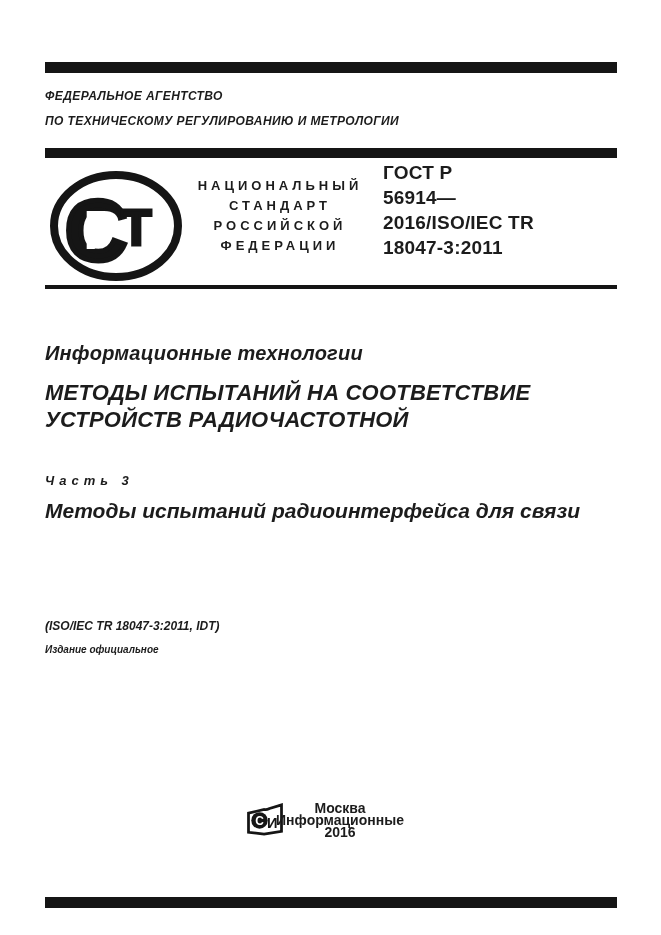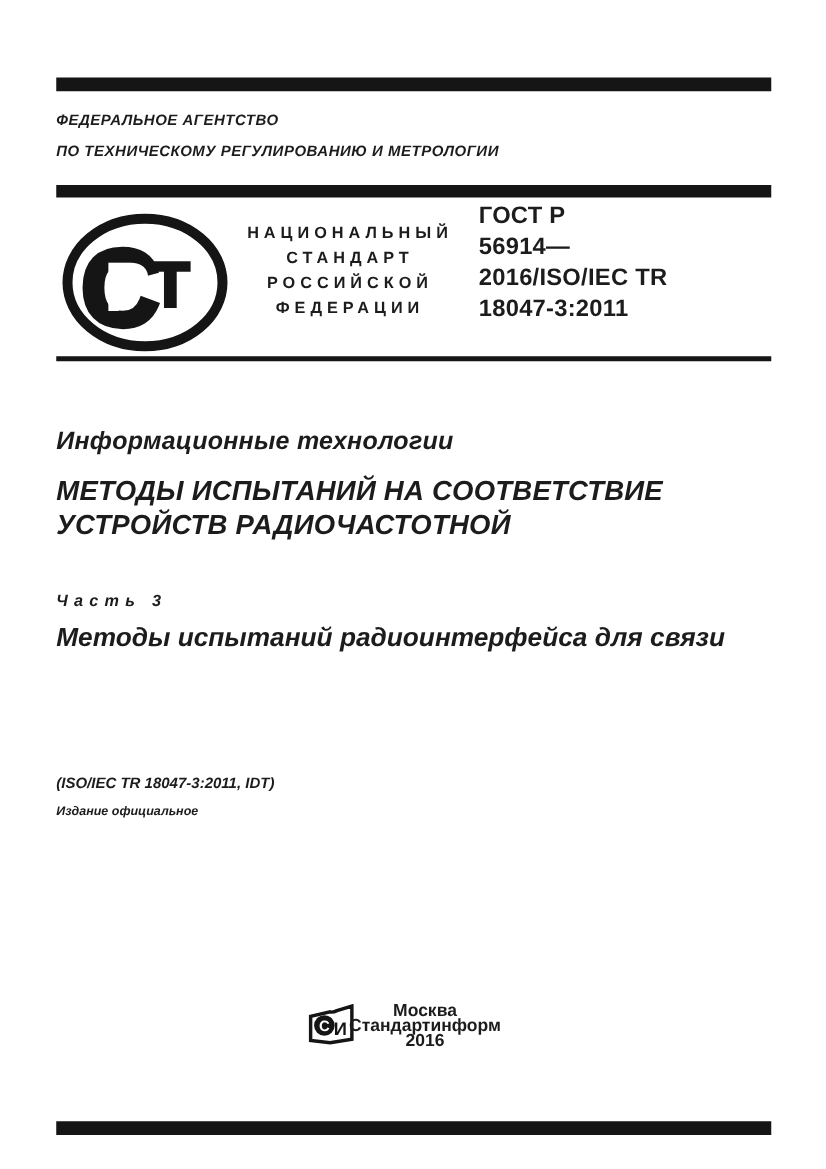--- a/index.html
+++ b/index.html
@@ -91,17 +91,17 @@
 <div class="abs" style="left:246px;top:803px;width:38px;height:33px;">
   <svg width="38" height="33" viewBox="0 0 40 36">
     <path d="M2,11 L2,32 L19,34 L38,31 L38,2 L25,6 Q21,8 19,7 L2,11 Z" fill="#ffffff" stroke="#151515" stroke-width="3"></path>
     <circle cx="14" cy="19" r="9" fill="#151515"></circle>
     <text x="14" y="24" font-size="13" font-weight="bold" fill="#ffffff" text-anchor="middle">С</text>
     <text x="28" y="27" font-size="16" font-weight="bold" fill="#151515" text-anchor="middle">И</text>
   </svg>
 </div>
 <div class="imprint-text">
   <div>Москва</div>
-  <div>Стандартинформ</div>
+  <div>Информационные</div>
   <div>2016</div>
 </div>
 
 <div class="bar" style="top:897px;height:11px;"></div>
 
 </body></html>

